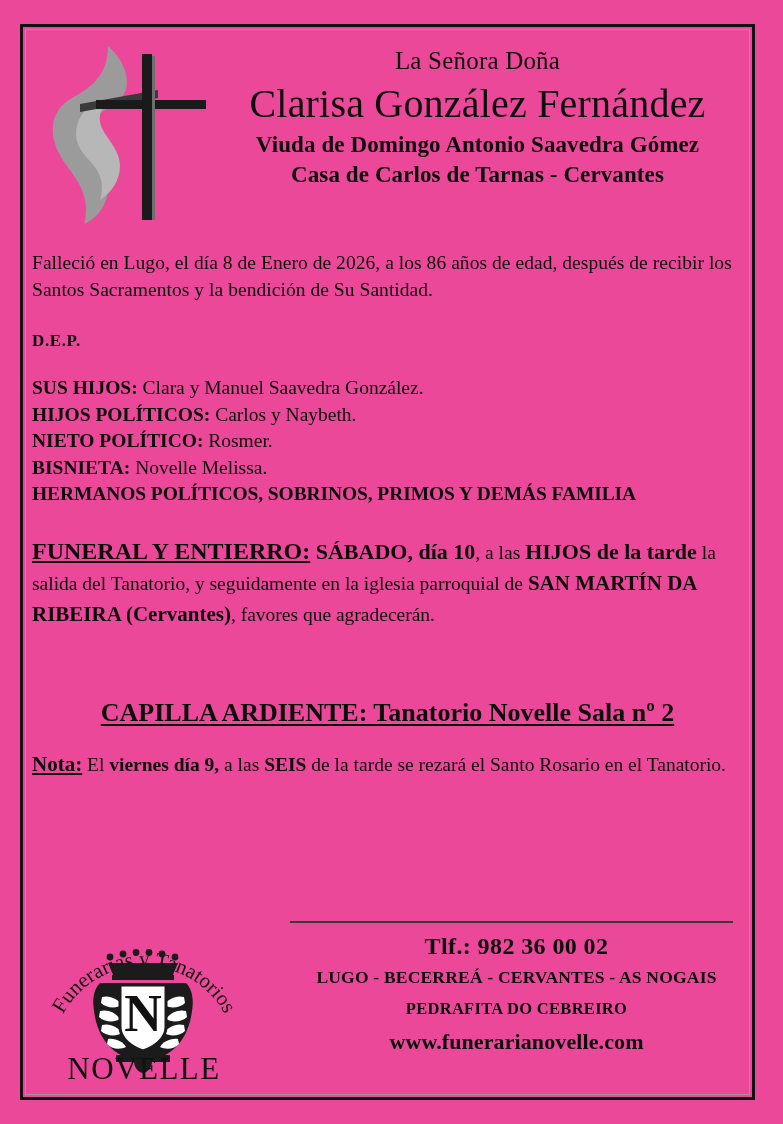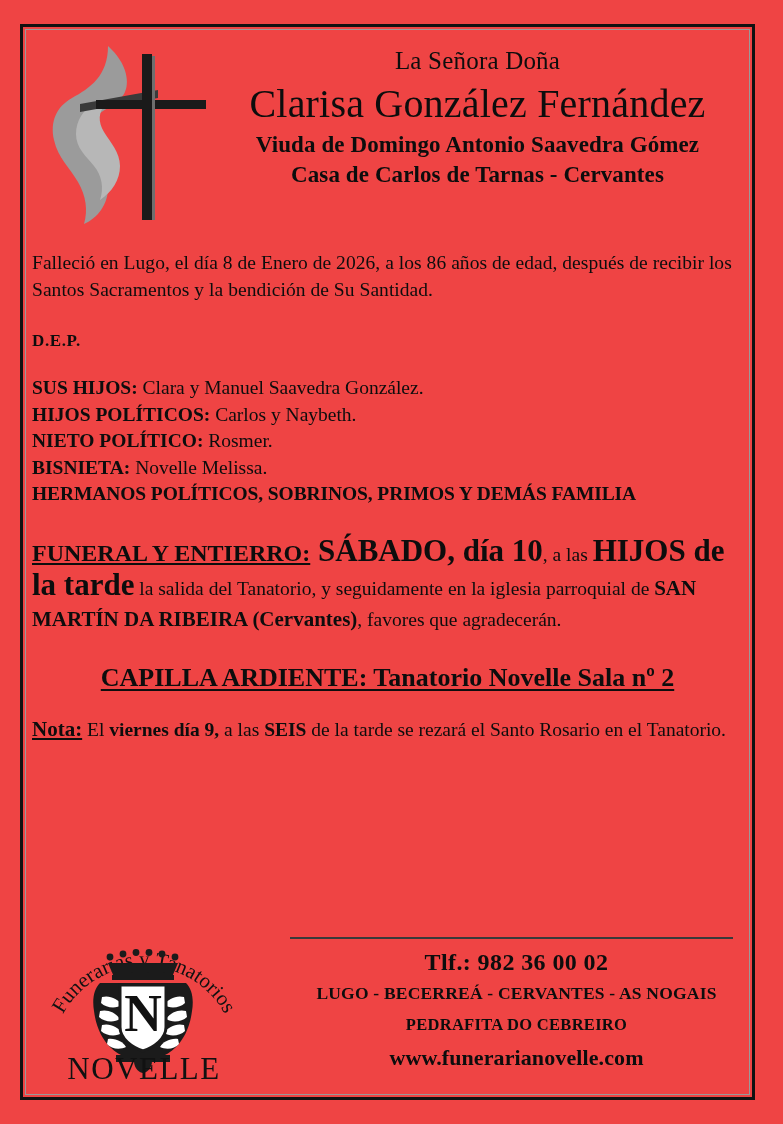--- a/index.html
+++ b/index.html
@@ -15,21 +15,21 @@
     color: #0d0d0d;
     position: relative;
     overflow: hidden;
   }
 
   .page {
     position: absolute;
     left: 0; top: 0;
     width: 783px;
     height: 1124px;
-    background: #ef4444;
+    background: #ec4899;
   }
 
   
   .frame-outer {
     position: absolute;
     left: 20px;
     top: 24px;
     width: 735px;
     height: 1076px;
     border: 3px solid #111111;
@@ -122,41 +122,42 @@
     font-size: 21px;
     line-height: 30px;
   }
   .funeral .hd {
     font-weight: 700;
     text-decoration: underline;
     font-size: 24px;
   }
   .funeral .bg {
     font-weight: 700;
-    font-size: 31px;
+    font-size: 22px;
   }
   .funeral .md {
     font-weight: 700;
     font-size: 21px;
   }
   .funeral .sm {
     font-weight: 400;
     font-size: 19.5px;
   }
 
   .capilla {
     text-align: center;
     font-weight: 700;
     font-size: 25px;
     line-height: 33px;
     text-decoration: underline;
     text-underline-offset: 3px;
   }
   .capilla .lead {
     font-size: 26px;
+    margin-top: 40px;
   }
 
   .nota {
     font-size: 19.5px;
     line-height: 26.5px;
   }
   .nota .lbl {
     font-weight: 700;
     text-decoration: underline;
     font-size: 21px;
@@ -174,21 +175,21 @@
   .crest {
     position: absolute;
     left: 6px;
     top: 2px;
     width: 212px;
     height: 158px;
   }
   .contact {
     position: absolute;
     left: 258px;
-    top: 16px;
+    top: 0;
     width: 453px;
     text-align: center;
   }
   .contact hr {
     border: 0;
     border-top: 2px solid #3a3a3a;
     margin: 0 0 8px 0;
     width: 443px;
   }
   .tlf {

